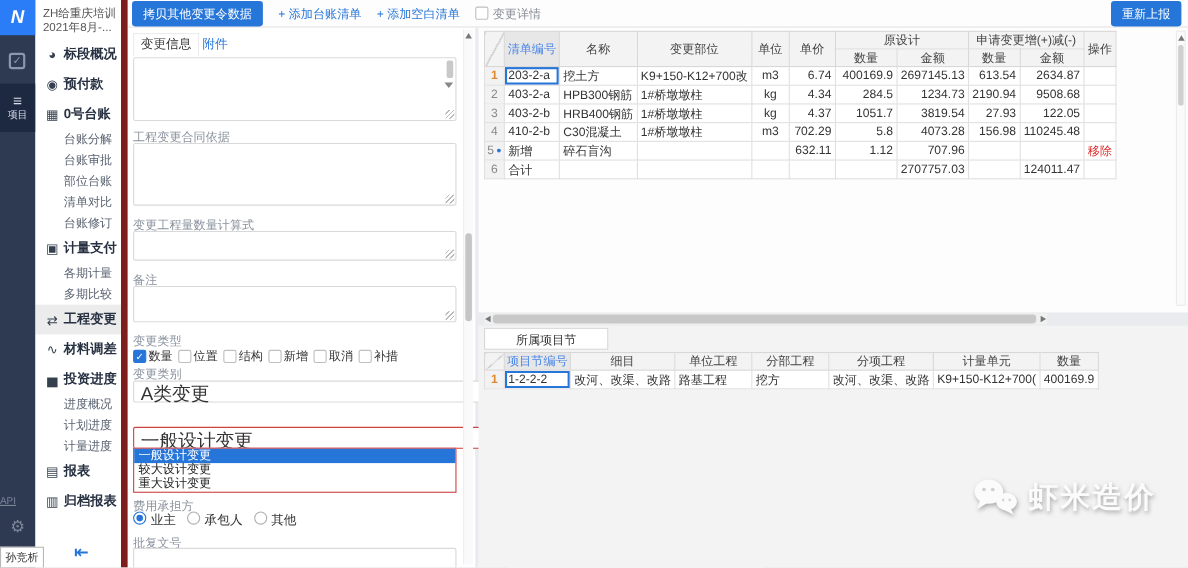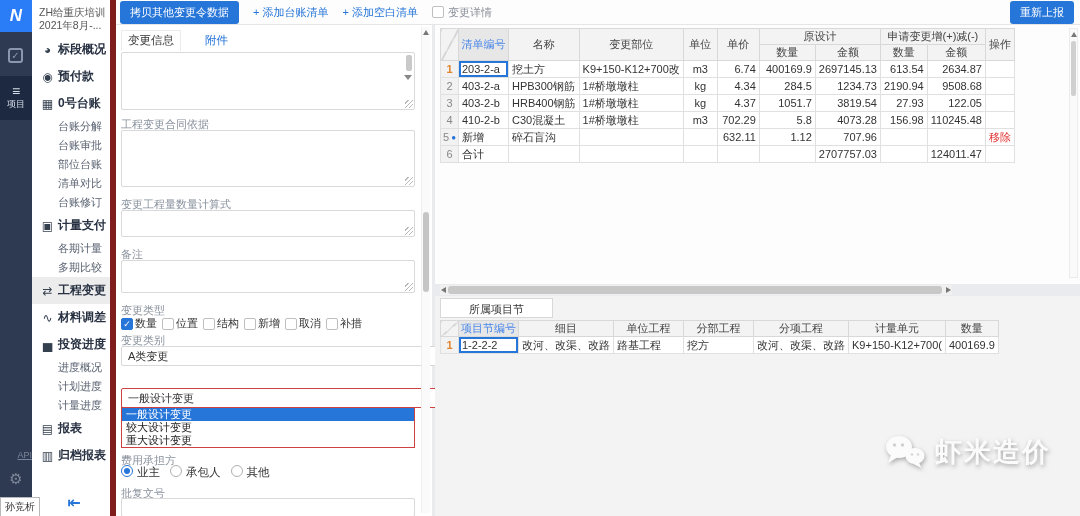--- a/index.html
+++ b/index.html
@@ -10,21 +10,21 @@
   
   #rail { position:absolute; left:0; top:0; width:32px; height:516px; background:#2e3a52; z-index:5; }
   #logo { width:32px; height:32px; background:#2b7cf7; color:#fff; display:flex; align-items:center; justify-content:center;
           font-weight:bold; font-style:italic; font-size:17px; }
   .rail-check { position:absolute; left:8px; top:48px; width:15px; height:15px; border:2px solid #8b97ad; border-radius:3px;
           color:#8b97ad; font-size:10px; line-height:11px; text-align:center; }
   .rail-proj { position:absolute; left:0; top:76px; width:32px; height:44px; background:#1d2940; color:#d8deea;
           display:flex; flex-direction:column; align-items:center; justify-content:center; gap:1px; }
   .rail-proj .lines { font-size:14px; line-height:12px; }
   .rail-proj .lbl { font-size:9px; }
-  .rail-api { position:absolute; left:0; top:450px; width:32px; text-align:right; color:#7c8699; font-size:9px;text-decoration:underline; }
+  .rail-api { position:absolute; left:0; top:450px; width:32px; text-align:left; color:#7c8699; font-size:9px;text-decoration:underline; }
   .rail-gear { position:absolute; left:0; top:470px; width:32px; text-align:center; color:#7c8699; font-size:15px; }
   #user-tip { position:absolute; left:0; top:497px; z-index:20; background:#fff; border:1px solid #b9b9b9;
           font-size:10px; color:#333; padding:2px 4px; }
 
   
   #sidebar { position:absolute; left:32px; top:0; width:84px; height:516px; background:#fff; border-right:6px solid #7f1d1d; z-index:4; }
   .proj-name { padding:6px 4px 4px 7px; font-size:10.5px; color:#555; line-height:13px; }
   #menu { list-style:none; }
   #menu li { display:flex; align-items:center; cursor:pointer; }
   #menu li.section { height:27px; font-size:12px; font-weight:bold; color:#273142; padding-left:9px; gap:4px; }
@@ -39,35 +39,35 @@
   .btn-primary { background:#2675d9; color:#fff; border:none; border-radius:3px; font-size:11px; padding:4px 10px;
     font-family:inherit; cursor:pointer; }
   .tb-link { color:#2675d9; font-size:11px; text-decoration:none; cursor:pointer; }
   .tb-check { display:flex; align-items:center; gap:4px; font-size:11px; color:#8a8f99; }
   .cbox { width:12px; height:12px; border:1px solid #bfbfbf; border-radius:2px; background:#fff; display:inline-block; }
   #resubmit { margin-left:auto; margin-right:6px; }
 
   
   #form-panel { position:absolute; left:116px; top:25px; width:316px; height:491px; background:#fff; }
   .fp { position:absolute; left:5px; width:294px; }
-  .ftabs { top:5px; display:flex; gap:22px; font-size:11.5px; }
+  .ftabs { top:5px; display:flex; gap:1px; font-size:11.5px; }
   .ftab-active { color:#333; border:1px solid #ececec; border-bottom:none; padding:2px 6px; background:#fff; }
   .ftab-link { color:#2675d9; padding:3px 2px; cursor:pointer; }
   .flabel { font-size:11px; color:#8a929e; }
   .ta { border:1px solid #d9d9d9; border-radius:2px; background:#fff; position:absolute; left:5px; width:294px; }
   .rsz { position:absolute; right:1px; bottom:1px; width:8px; height:8px;
     background:repeating-linear-gradient(135deg, transparent 0 2px, #b9b9b9 2px 3px); cursor:nwse-resize; }
   .ta-thumb { position:absolute; right:2px; top:2px; width:6px; height:16px; background:#c9c9c9; border-radius:2px; }
   .ta-down { position:absolute; right:2px; top:22px; width:0; height:0;
     border-left:4px solid transparent; border-right:4px solid transparent; border-top:5px solid #888; }
   .check-row { display:flex; align-items:center; gap:5px; font-size:11px; color:#333; flex-wrap:nowrap; }
   .check-row .item { display:flex; align-items:center; gap:2px; cursor:pointer; }
   .cbox.checked { background:#2675d9; border-color:#2675d9; color:#fff; font-size:9px; line-height:10px; text-align:center; }
   .select { position:absolute; left:5px; width:348px; height:20px; border:1px solid #d9d9d9; border-radius:2px;
-    background:#fff; font-size:11px; color:#333; display:flex; align-items:center; padding:0 6px; cursor:pointer; }
+    background:#fff; font-size:17px; color:#333; display:flex; padding:0 6px; cursor:pointer; }
   .select .chev { margin-left:auto; width:0; height:0; border-left:4px solid transparent; border-right:4px solid transparent;
     border-top:5px solid #999; }
   .select.invalid { border-color:#cf4040; }
   #nature-dropdown { position:absolute; left:5px; top:382px; width:294px; background:#fff; border:1px solid #cf4040;
     z-index:15; font-size:11px; }
   #nature-dropdown .opt { height:13px; line-height:13px; padding:0 4px; color:#222; cursor:pointer; }
   #nature-dropdown .opt.selected { background:#2675d9; color:#fff; }
   .radio-row { display:flex; align-items:center; gap:10px; font-size:11.5px; color:#333; }
   .radio-row .item { display:flex; align-items:flex-start; gap:4px; cursor:pointer; }
   .rdot { width:12px; height:12px; border:1px solid #b0b0b0; border-radius:50%; background:#fff; position:relative; }

